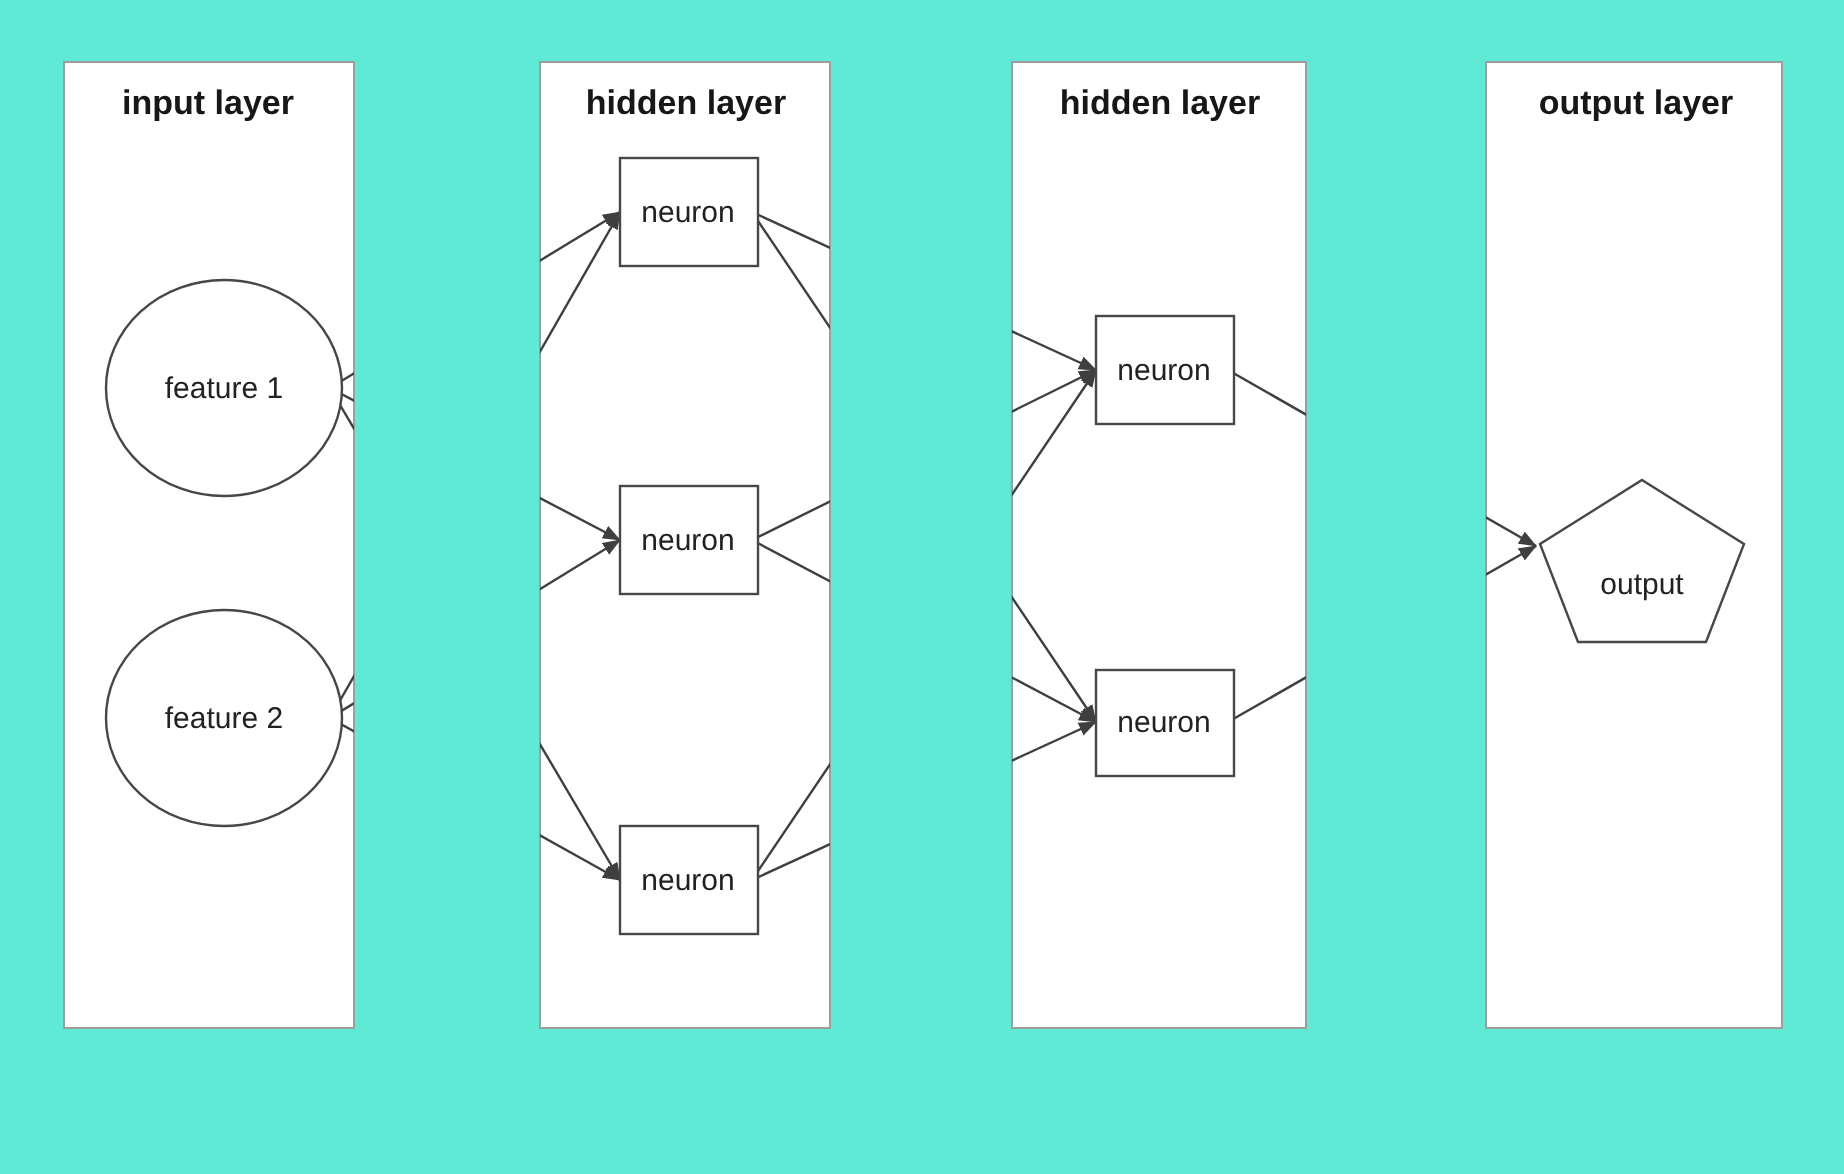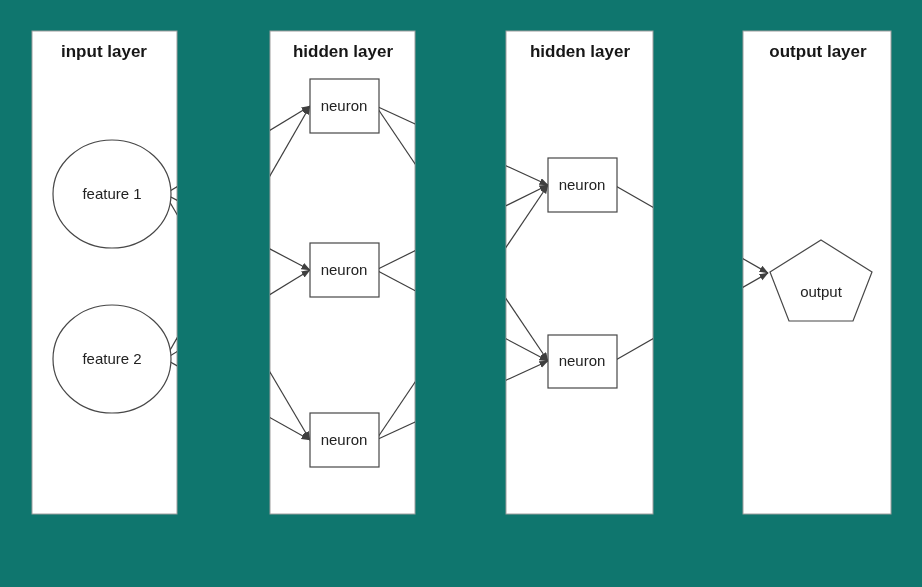--- a/index.html
+++ b/index.html
@@ -4,21 +4,21 @@
 <style>
   html, body {
     margin: 0;
     padding: 0;
     background: #000;
   }
   .stage {
     position: relative;
     width: 922px;
     height: 587px;
-    background: #0f766e;
+    background: #5eead4;
     overflow: hidden;
     font-family: "Liberation Sans", sans-serif;
   }
   svg { display: block; }
   .layer-title {
     font-family: "Liberation Sans", sans-serif;
     font-size: 17px;
     font-weight: bold;
     fill: #171717;
   }

